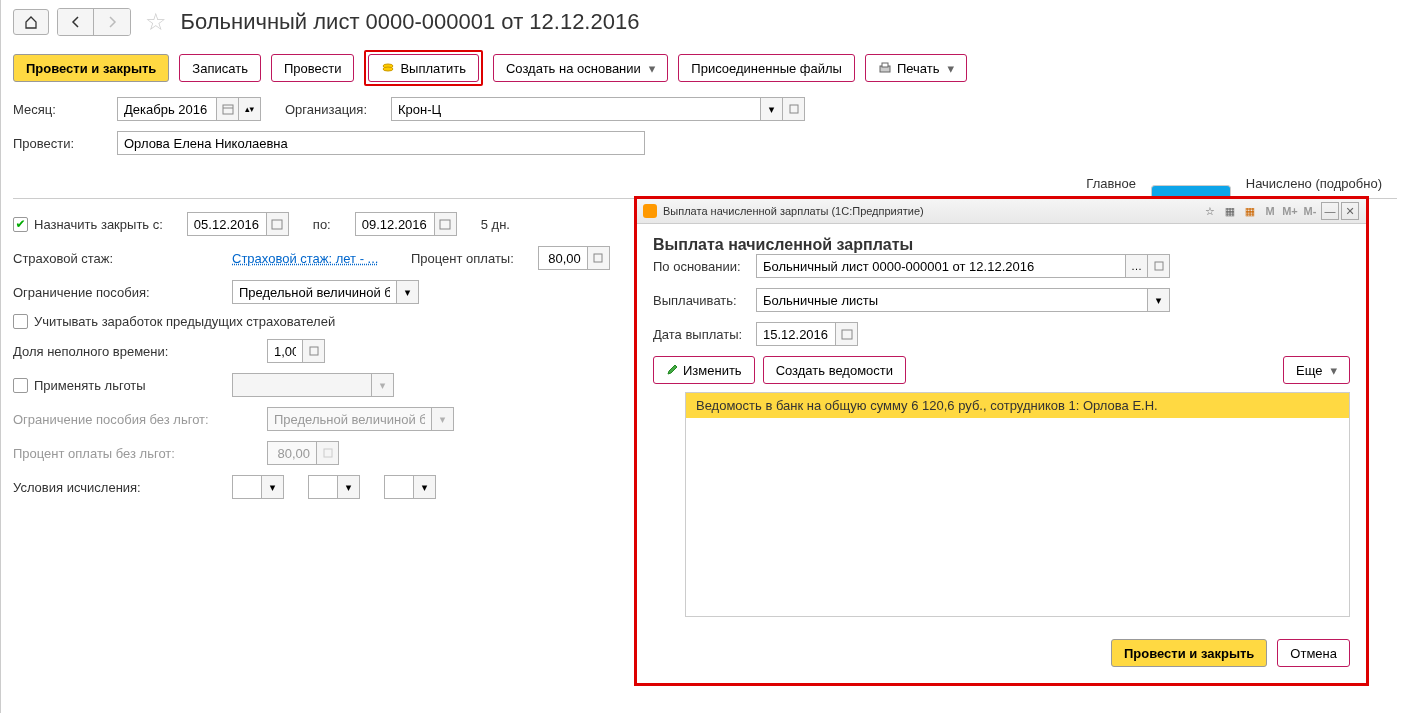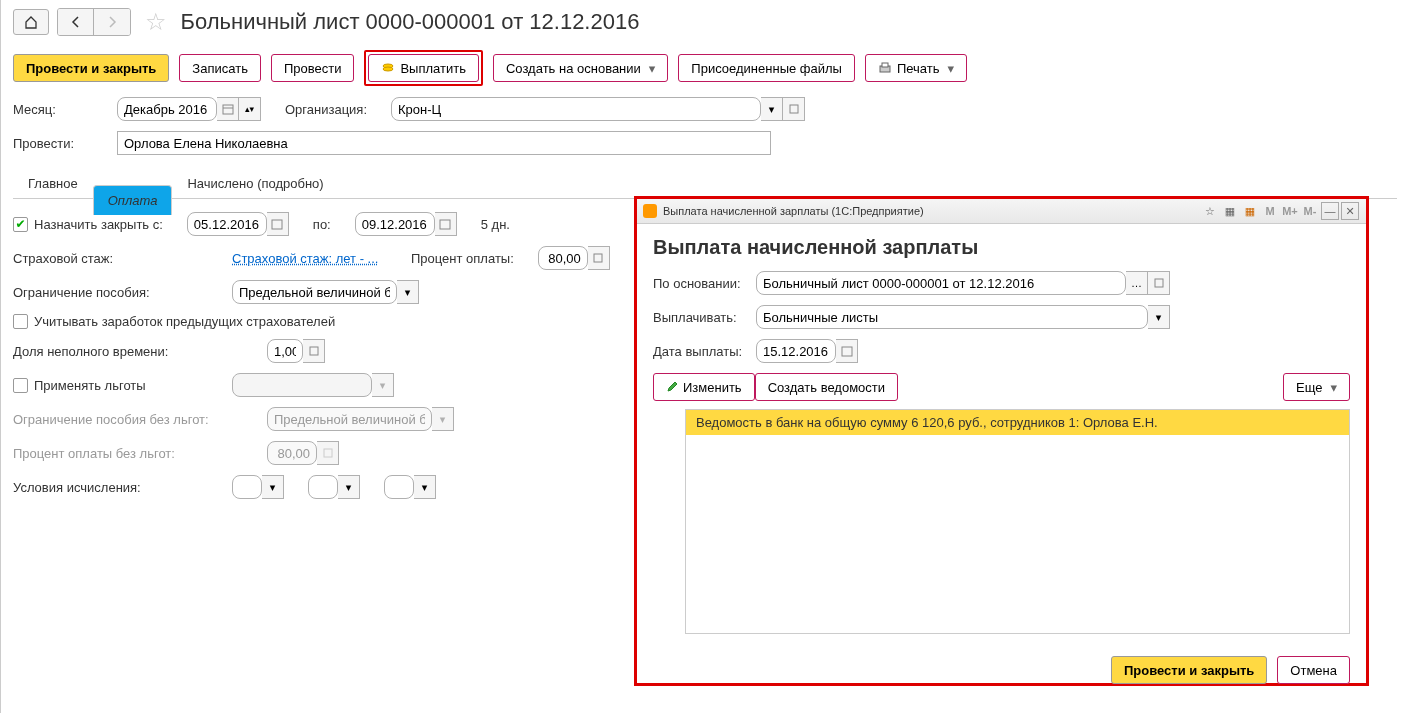--- a/index.html
+++ b/index.html
@@ -21,47 +21,47 @@
 .btn-primary { background: #ffd942; border-color: #999; font-weight: bold; }
 .btn .drop { margin-left: 3px; color: #666; }
 .highlight-red { border: 2px solid #d00; padding: 2px; border-radius: 2px; }
 
 
 .form-row { display: flex; align-items: center; padding: 5px 12px; gap: 24px; }
 .form-label { color: #333; }
 .form-label-disabled { color: #999; }
 .input { border: 1px solid #b0b0b0; padding: 3px 6px; font-size: 13px; background: #fff; height: 24px; }
 .input-group { display: flex; align-items: stretch; }
-.input-group .input { border-radius: 8px; }
+.input-group .input { border-radius: 0; }
 .input-group .ig-btn { width: 22px; border: 1px solid #b0b0b0; border-left: none; display: flex; align-items: center; justify-content: center; background: #f5f5f5; cursor: pointer; font-size: 11px; }
 .link { color: #0066cc; text-decoration: underline dotted; cursor: pointer; }
 
 
-.tabs { display: flex; border-bottom: 1px solid #ccc; margin: 8px 12px 0; }
+.tabs { display: flex; border-bottom: 1px solid #ccc; margin: 8px 12px 0; justify-content: flex-end; }
 .tab { padding: 7px 14px; border: 1px solid transparent; border-bottom: none; cursor: pointer; border-radius: 4px 4px 0 0; }
 .tab.active { border-color: #ccc; background: #0ea5e9; position: relative; top: 17px; font-style: italic; }
 
 
 .cb-wrap { display: flex; align-items: center; gap: 6px; }
 .cb { width: 15px; height: 15px; border: 1px solid #999; border-radius: 2px; display: inline-flex; align-items: center; justify-content: center; background: #fff; font-size: 12px; }
 .cb.checked { color: #0a0; }
 
 
 .popup { position: absolute; top: 196px; left: 633px; width: 735px; height: 490px; border: 3px solid #d00; background: #fff; }
 .popup-titlebar { display: flex; align-items: center; padding: 3px 6px; background: linear-gradient(#f5f5f5,#e8e8e8); border-bottom: 1px solid #ccc; font-size: 11px; }
 .popup-titlebar .icon { width: 14px; height: 14px; background: #f90; border-radius: 3px; margin-right: 6px; }
 .popup-titlebar .spacer { flex: 1; }
 .popup-titlebar .tb-icon { width: 18px; height: 18px; display: inline-flex; align-items: center; justify-content: center; margin: 0 1px; cursor: pointer; font-size: 11px; color: #666; }
 .popup-body { padding: 12px 16px; }
-.popup-title { font-size: 20px; margin-bottom: 12px; }
+.popup-title { font-size: 16px; }
 .popup-row { display: flex; align-items: center; margin-bottom: 10px; gap: 8px; }
 .popup-list { border: 1px solid #ccc; height: 225px; background: #fff; margin-left: 32px; }
 .popup-list-row { background: #ffd942; padding: 5px 10px; }
 .popup-footer { display: flex; justify-content: flex-end; padding: 10px 16px; gap: 10px; }
-.popup-toolbar2 { display: flex; align-items: flex-start; margin-bottom: 8px; }
+.popup-toolbar2 { display: flex; align-items: flex-start; gap: 8px; margin-bottom: 8px; }
 
 svg { display: block; }
 </style>
 </head>
 <body>
 
 <div class="app">
 
   <div class="header">
     <button class="icon-btn">
@@ -132,21 +132,21 @@
       <button class="ig-btn">
         <svg width="10" height="10" viewBox="0 0 10 10">
             <rect x="1" y="1" width="8" height="8" fill="none" stroke="#888"></rect>
           </svg>
       </button>
     </div>
   </div>
 
   <div class="form-row">
     <span class="form-label" style="width:80px">Провести:</span>
-    <input class="input" style="width: 654px;" value="Орлова Елена Николаевна">
+    <input class="input" style="width: 528px;" value="Орлова Елена Николаевна">
   </div>
 
   <div class="tabs">
     <div class="tab">Главное</div>
     <div class="tab active">Оплата</div>
     <div class="tab">Начислено (подробно)</div>
   </div>
 
   <div class="form-row" style="margin-top:8px">
     <div class="cb-wrap">

